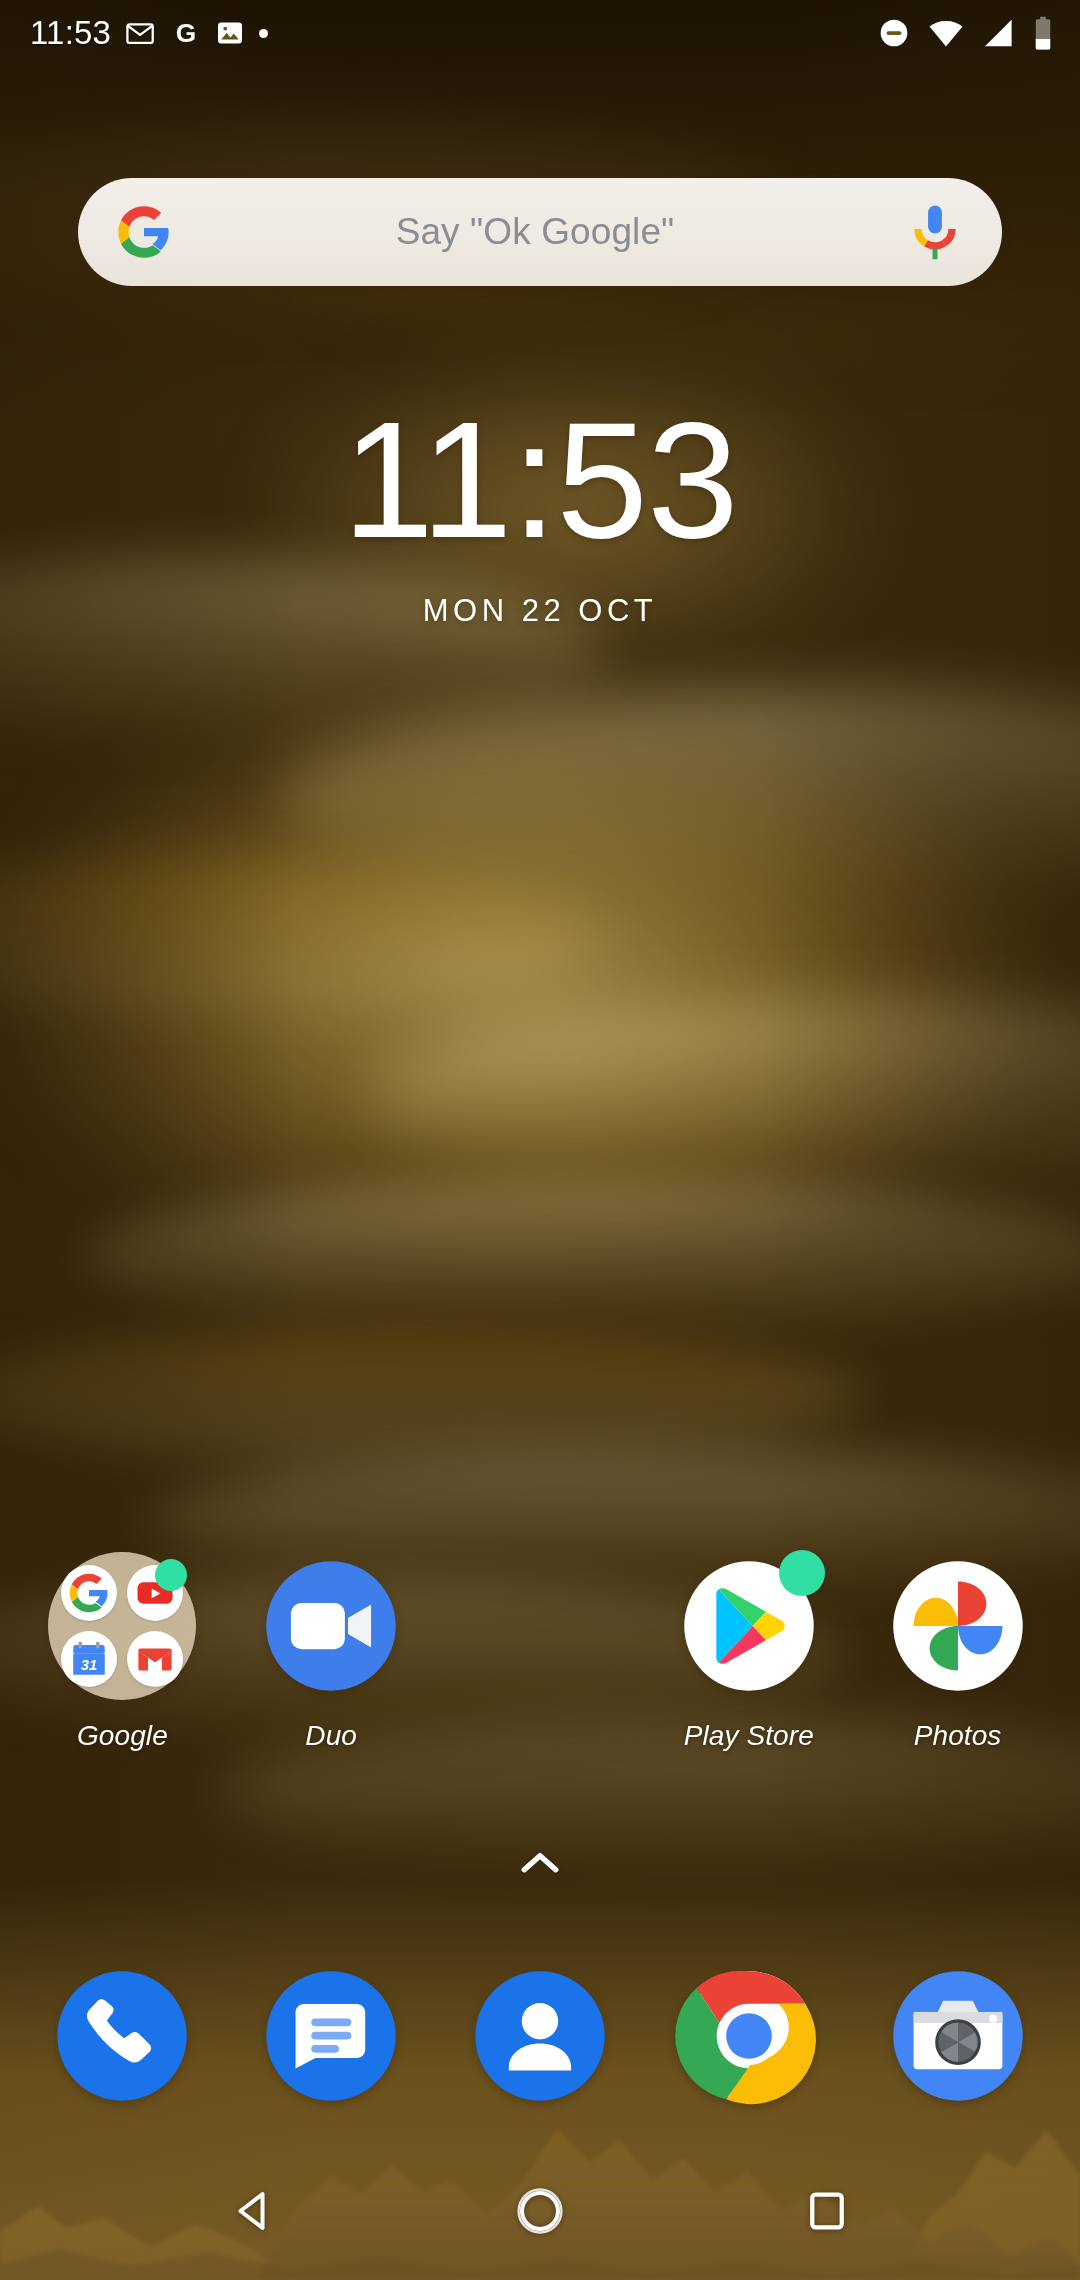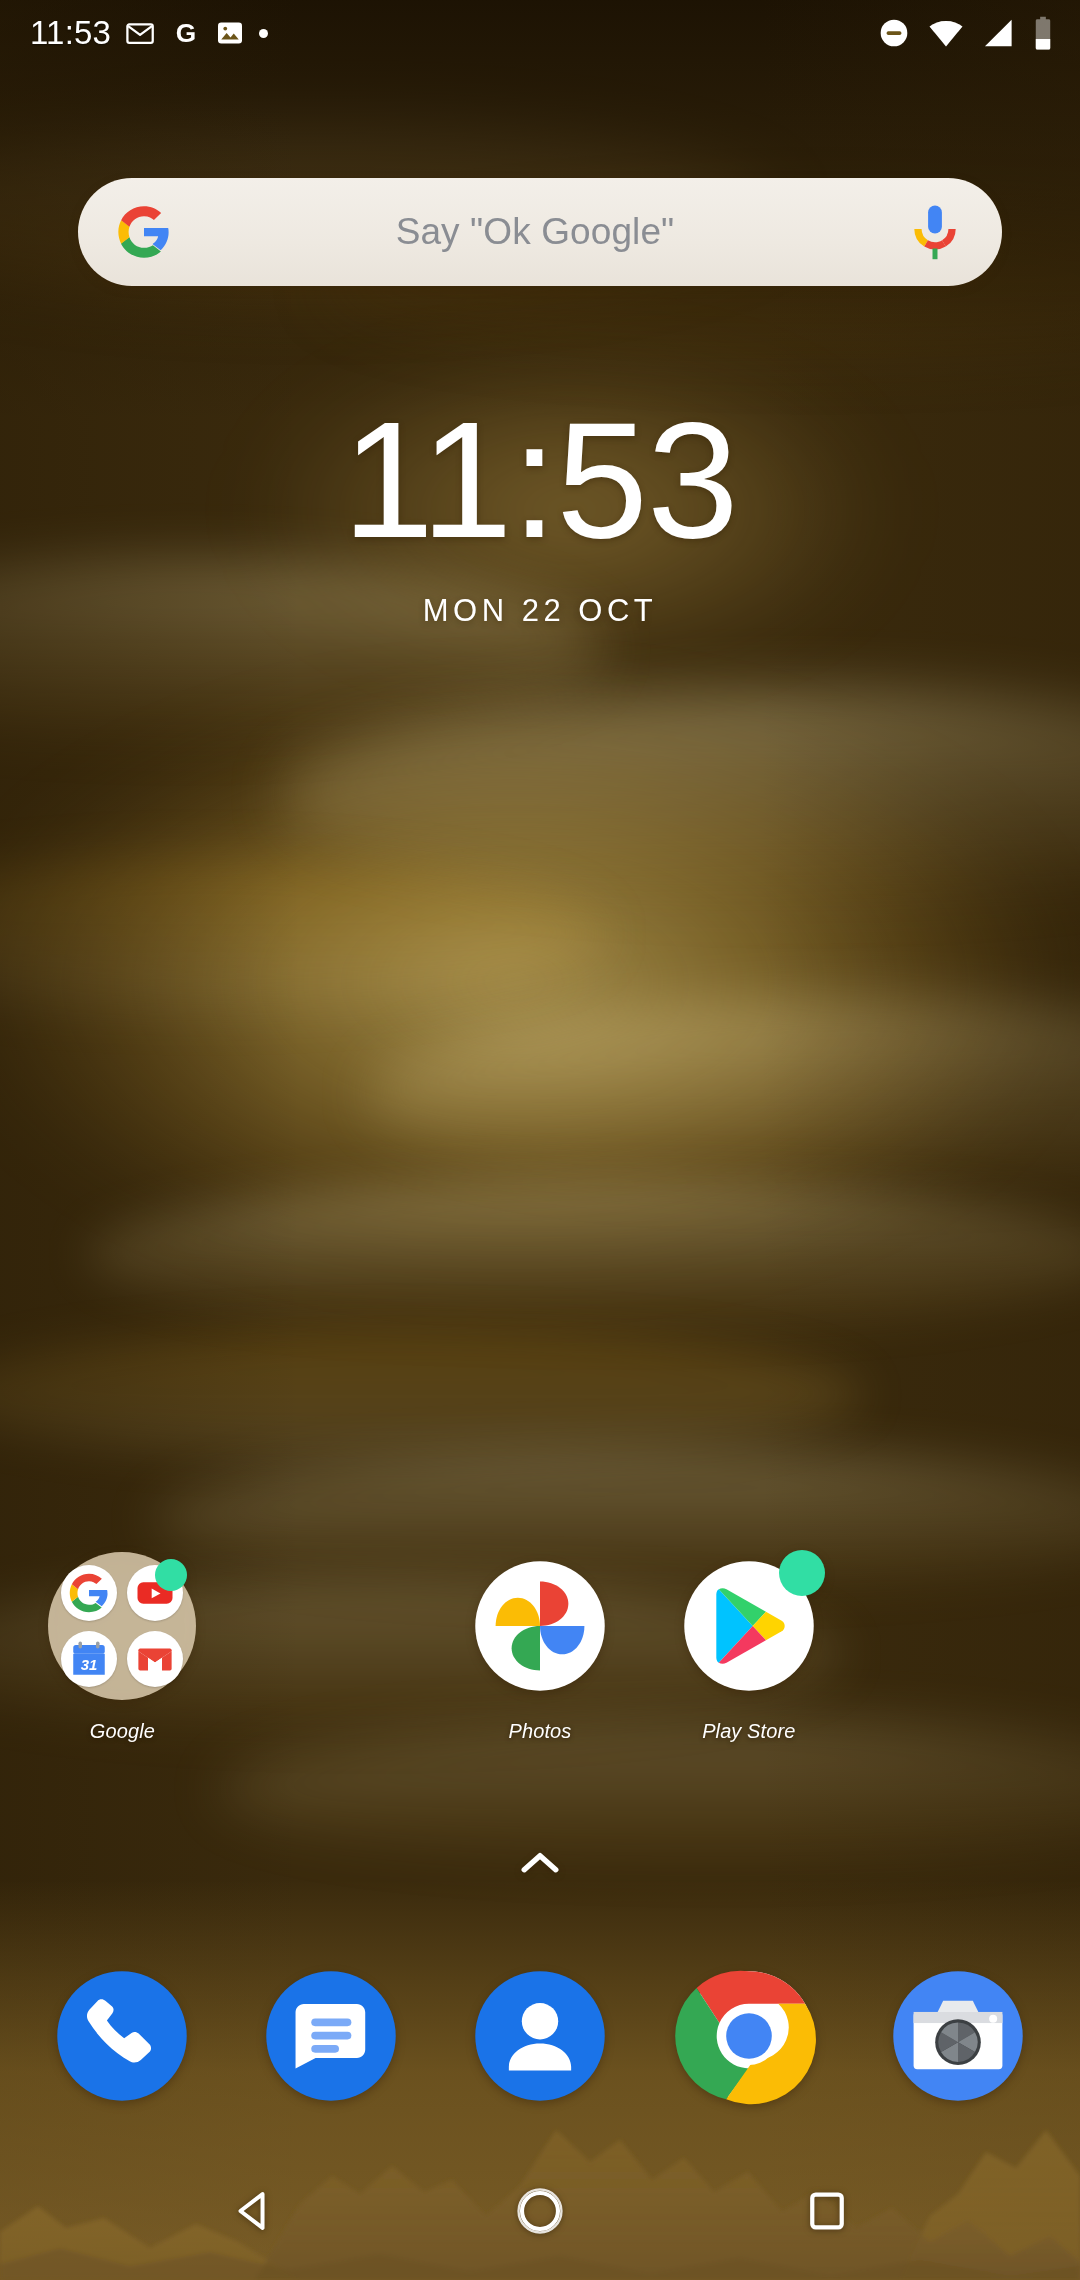--- a/index.html
+++ b/index.html
@@ -179,21 +179,21 @@
     display:flex; flex-direction:column; align-items:center;
   }
   .app-icon{
     position:relative;
     width:148px; height:148px;
     display:flex; align-items:center; justify-content:center;
     filter:drop-shadow(0 3px 5px rgba(52,32,5,.42));
   }
   .app-label{
     margin-top:20px;
-    font-size:20px; color:#fff; letter-spacing:.1px;
+    font-size:28px; color:#fff; letter-spacing:.1px;
     text-shadow:0 1px 4px rgba(40,24,4,.75);
     white-space:nowrap;
   }
   .badge{
     position:absolute; right:-2px; top:-2px;
     width:46px; height:46px; border-radius:50%;
     background:#31dea4;
   }
 
   
@@ -407,51 +407,61 @@
               <path d="M5 15l11 7.5V37H7a2 2 0 0 1-2-2z" fill="#EA4335"></path>
               <path d="M43 15l-11 7.5V37h9a2 2 0 0 0 2-2z" fill="#EA4335"></path>
               <path d="M16 22.5L24 28l8-5.5V37H16z" fill="#fff"></path>
             </svg>
           </div>
         </div>
       </div>
       <div class="app-label">Google</div>
     </div>
 
+    <div class="app">
+      <div class="app-icon">
+        <svg width="148" height="148" viewBox="0 0 48 48">
+          <circle cx="24" cy="24" r="21" fill="#3D7EEA"></circle>
+          <rect x="11" y="16.5" width="17.5" height="15" rx="3.4" fill="#fff"></rect>
+          <path d="M29.5 21.4l7.5-4.4v14l-7.5-4.4z" fill="#f1f3f4"></path>
+        </svg>
+      </div>
+      <div class="app-label">Duo</div>
+    </div>
 
     <div class="app">
       <div class="app-icon"></div>
       <div class="app-label"></div>
+    </div>
+
+    <div class="app">
+      <div class="app-icon">
+        <svg width="148" height="148" viewBox="0 0 48 48">
+          <circle cx="24" cy="24" r="21" fill="#fff"></circle>
+          <path d="M14.2 12.1c-.5.3-.8.9-.8 1.7v20.4c0 .8.3 1.4.8 1.7l11-11.9z" fill="#00C3FF"></path>
+          <path d="M14.2 12.1l11 11.9 4.3-4.6-12.8-7.3c-.9-.5-1.8-.4-2.5 0z" fill="#32D16B"></path>
+          <path d="M29.5 19.4L25.2 24l4.3 4.6 5.1-2.9c1.3-.8 1.3-2.6 0-3.4z" fill="#FFD400"></path>
+          <path d="M14.2 35.9c.7.4 1.6.5 2.5 0l12.8-7.3-4.3-4.6z" fill="#F4395F"></path>
+        </svg>
+        <span class="badge"></span>
+      </div>
+      <div class="app-label">Play Store</div>
     </div>
 
     <div class="app">
       <div class="app-icon">
         <svg width="148" height="148" viewBox="0 0 48 48">
           <circle cx="24" cy="24" r="21" fill="#fff"></circle>
           <path d="M24 24V9.6c5.1 0 9.2 3.2 9.2 7.2S29.1 24 24 24z" fill="#EA4335"></path>
           <path d="M24 24H9.6c0-5.1 3.2-9.2 7.2-9.2S24 18.9 24 24z" fill="#FBBC05"></path>
           <path d="M24 24v14.4c-5.1 0-9.2-3.2-9.2-7.2S18.9 24 24 24z" fill="#34A853"></path>
           <path d="M24 24h14.4c0 5.1-3.2 9.2-7.2 9.2S24 29.1 24 24z" fill="#4285F4"></path>
         </svg>
       </div>
       <div class="app-label">Photos</div>
-    </div>
-
-    <div class="app">
-      <div class="app-icon">
-        <svg width="148" height="148" viewBox="0 0 48 48">
-          <circle cx="24" cy="24" r="21" fill="#fff"></circle>
-          <path d="M14.2 12.1c-.5.3-.8.9-.8 1.7v20.4c0 .8.3 1.4.8 1.7l11-11.9z" fill="#00C3FF"></path>
-          <path d="M14.2 12.1l11 11.9 4.3-4.6-12.8-7.3c-.9-.5-1.8-.4-2.5 0z" fill="#32D16B"></path>
-          <path d="M29.5 19.4L25.2 24l4.3 4.6 5.1-2.9c1.3-.8 1.3-2.6 0-3.4z" fill="#FFD400"></path>
-          <path d="M14.2 35.9c.7.4 1.6.5 2.5 0l12.8-7.3-4.3-4.6z" fill="#F4395F"></path>
-        </svg>
-        <span class="badge"></span>
-      </div>
-      <div class="app-label">Play Store</div>
     </div>
   </div>
 
   <div class="drawer-handle">
     <svg width="44" height="28" viewBox="0 0 24 16">
       <path d="M3 12.4L12 4.4l9 8" fill="none" stroke="#fff" stroke-width="3.1" stroke-linecap="round" stroke-linejoin="round"></path>
     </svg>
   </div>
 
   <div class="dock">

